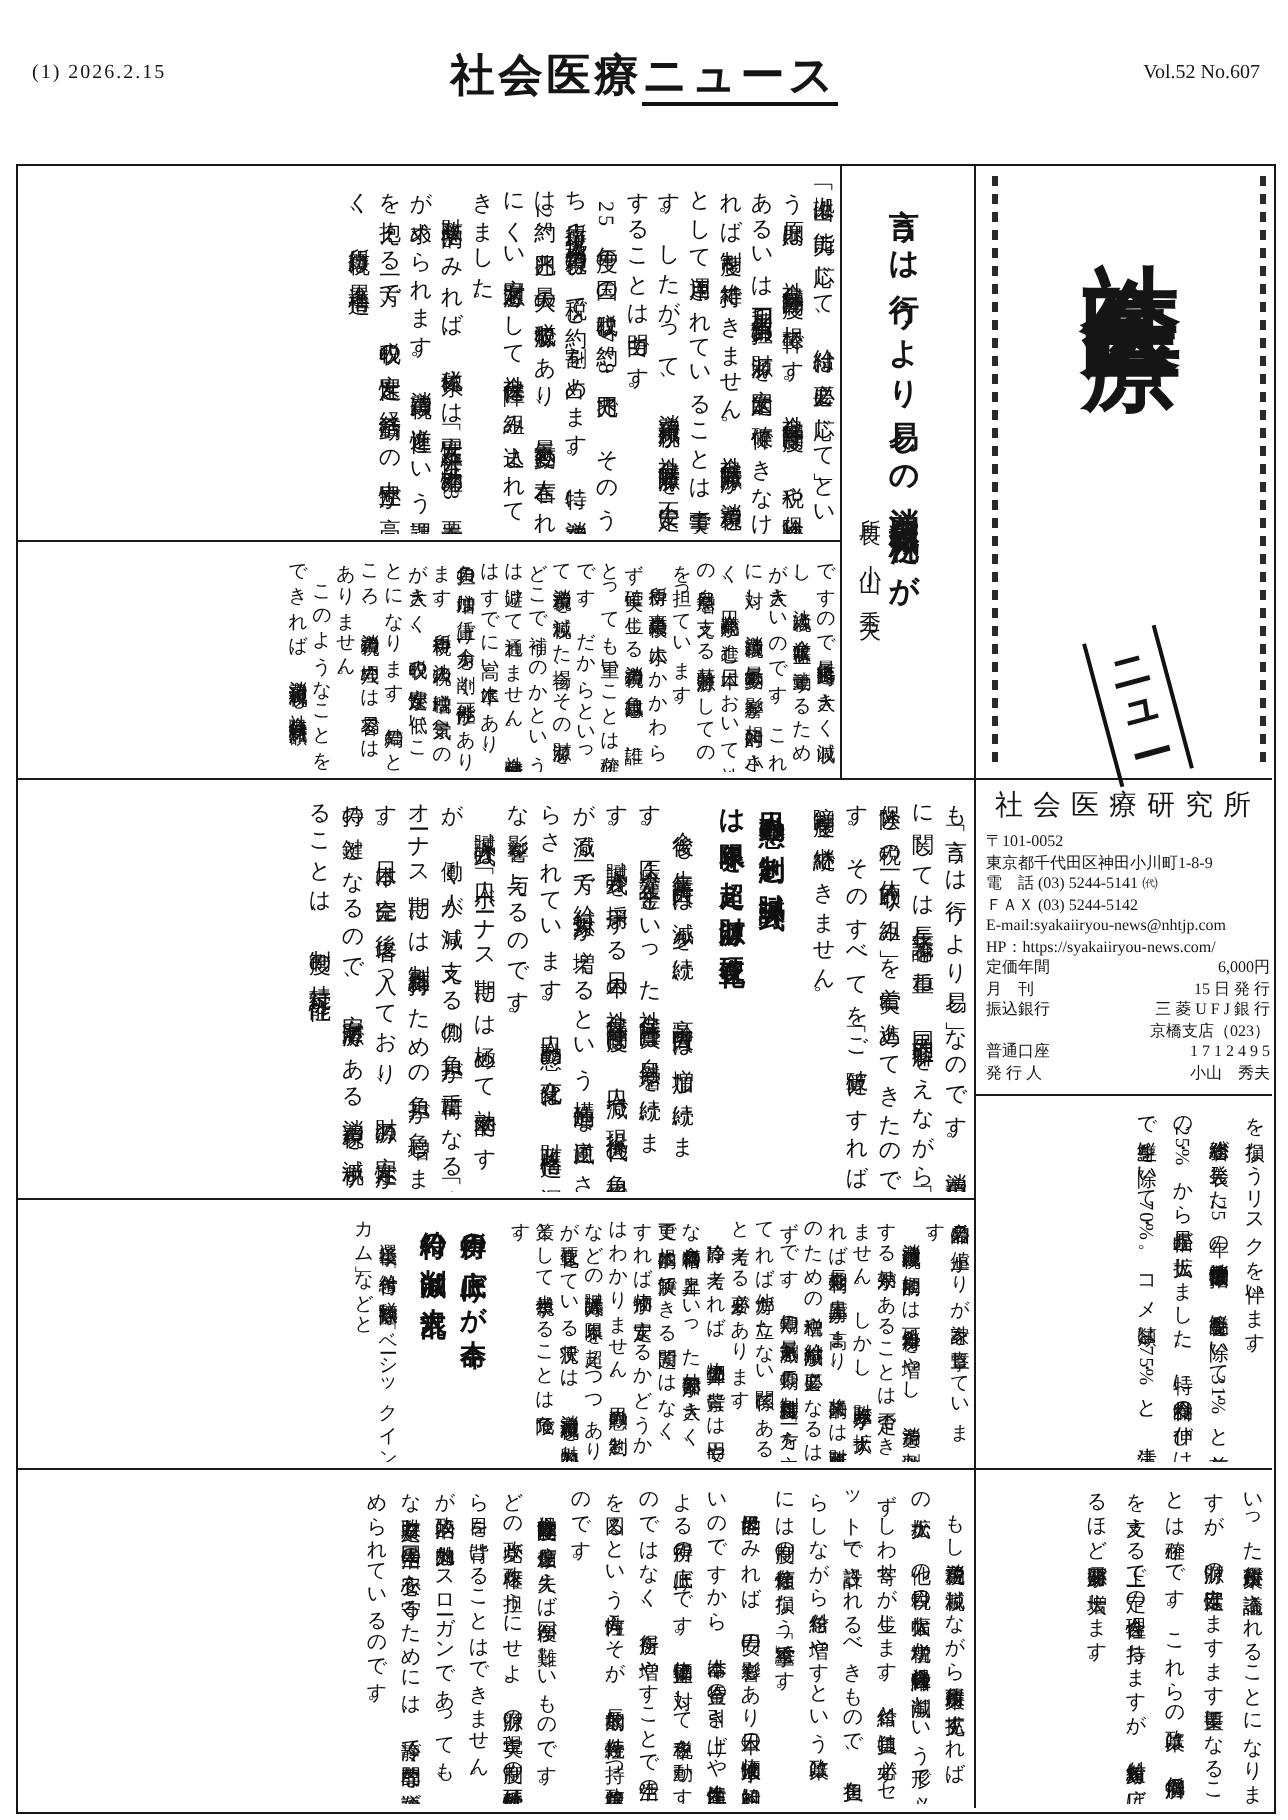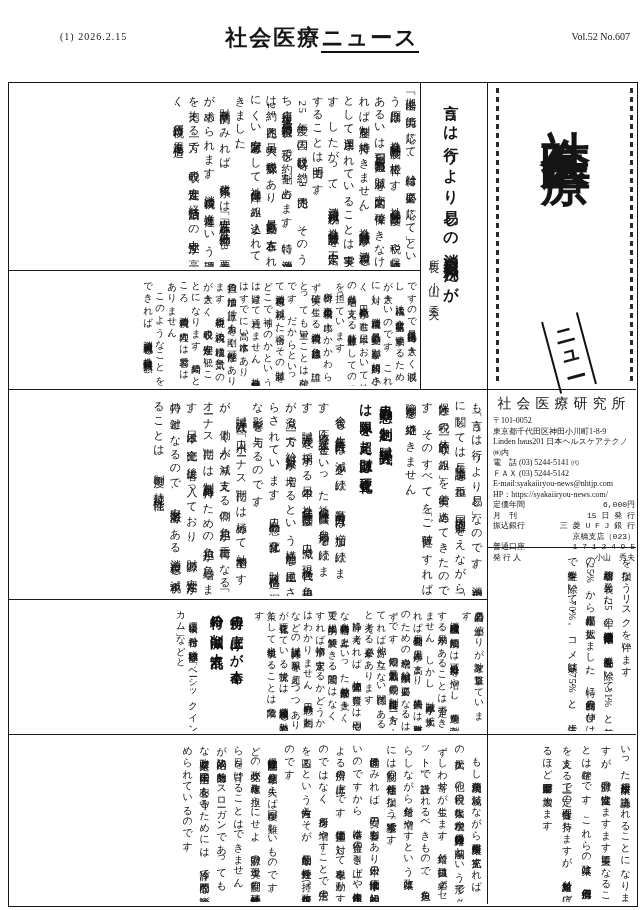--- a/index.html
+++ b/index.html
@@ -8,21 +8,21 @@
     background:#ffffff;color:#151515;
     font-family:"Liberation Serif","DejaVu Serif",serif;
   }
   .abs{position:absolute;}
   .rule{position:absolute;background:#1a1a1a;}
   .vtext{
     writing-mode:vertical-rl;text-orientation:mixed;
     white-space:pre-line;overflow:hidden;
   }
   
-  #hdr-left{left:16px;top:31px;font-size:10px;letter-spacing:1px;margin-left:44px;}
+  #hdr-left{left:16px;top:31px;font-size:10px;letter-spacing:1px;}
   #hdr-title{left:0;right:0;top:23px;text-align:center;font-size:22px;font-weight:bold;
     font-family:"Liberation Sans","DejaVu Sans",sans-serif;letter-spacing:2px;}
   #hdr-title .tsub{border-bottom:2.5px solid #111;padding-bottom:1px;}
   #hdr-vol{right:14px;top:31px;font-size:10px;text-align:right;}
   
   #frame{left:8px;top:82px;width:628px;height:823px;border:1.3px solid #161616;}
   
   .deco-bar{width:3px;background:repeating-linear-gradient(to bottom,#2a2a2a 0 5px,#fff 5px 9px);}
   #masthead-title{left:501px;top:90px;width:130px;height:232px;
     font-size:50px;line-height:130px;letter-spacing:8px;font-weight:900;}
@@ -32,21 +32,21 @@
   
   #headline{left:438px;top:92px;width:48px;height:294px;
     font-family:"Liberation Sans","DejaVu Sans",sans-serif;
     font-size:15px;font-weight:bold;line-height:23px;letter-spacing:3px;}
   #headline div{white-space:pre-line;}
   #author{left:425px;top:250px;width:16px;height:138px;font-size:11px;letter-spacing:4px;}
   
   #publisher{left:493px;top:394px;width:142px;height:150px;font-size:8px;line-height:10.5px;}
   #publisher .pname{font-size:14px;letter-spacing:5px;text-align:center;margin:2px 0 4px 0;line-height:16px;}
   #publisher .prow{display:flex;justify-content:space-between;gap:24px;}
-  #publisher .pright{text-align:right;font-family:Liberation Mono, monospace;}
+  #publisher .pright{text-align:right;}
   
   .band{color:#101010;}
   #band-a{left:12px;top:88px;width:406px;height:179px;font-size:11px;line-height:15.5px;letter-spacing:1.5px;}
   #band-b{left:12px;top:275px;width:406px;height:111px;font-size:9.5px;line-height:12px;letter-spacing:1px;}
   #band-c{left:12px;top:394px;width:473px;height:202px;font-size:11px;line-height:16.5px;letter-spacing:2px;}
   #band-d-left{left:12px;top:604px;width:473px;height:127px;font-size:9.5px;line-height:12.2px;letter-spacing:0.8px;}
   #band-d-right{left:492px;top:551px;width:143px;height:180px;font-size:10px;line-height:18px;letter-spacing:0.5px;}
   #band-e-left{left:12px;top:739px;width:473px;height:163px;font-size:10px;line-height:17px;letter-spacing:0.5px;}
   #band-e-right{left:492px;top:739px;width:143px;height:163px;font-size:10px;line-height:19.5px;letter-spacing:0.5px;}
   .subhead{
@@ -84,21 +84,20 @@
 <div class="abs vtext" id="headline">
   <div>言うは行うより易しの消費税減税だが</div>
   
 </div>
 <div class="abs vtext" id="author">所長　小山　秀夫</div>
 
 <div class="abs" id="publisher">
   <div class="pname">社会医療研究所</div>
   <div>〒101-0052</div>
   <div>東京都千代田区神田小川町1-8-9</div>
-  <div>Linden haus201 日本ヘルスケアテクノ㈱内</div>
   <div>電　話 (03) 5244-5141 ㈹</div>
   <div>ＦＡＸ (03) 5244-5142</div>
   <div>E-mail:syakaiiryou-news@nhtjp.com</div>
   <div>HP：https://syakaiiryou-news.com/</div>
   <div class="prow">
     <span>定価年間</span>
     <span class="pright">6,000円</span>
   </div>
   <div class="prow">
     <span>月　刊</span>

